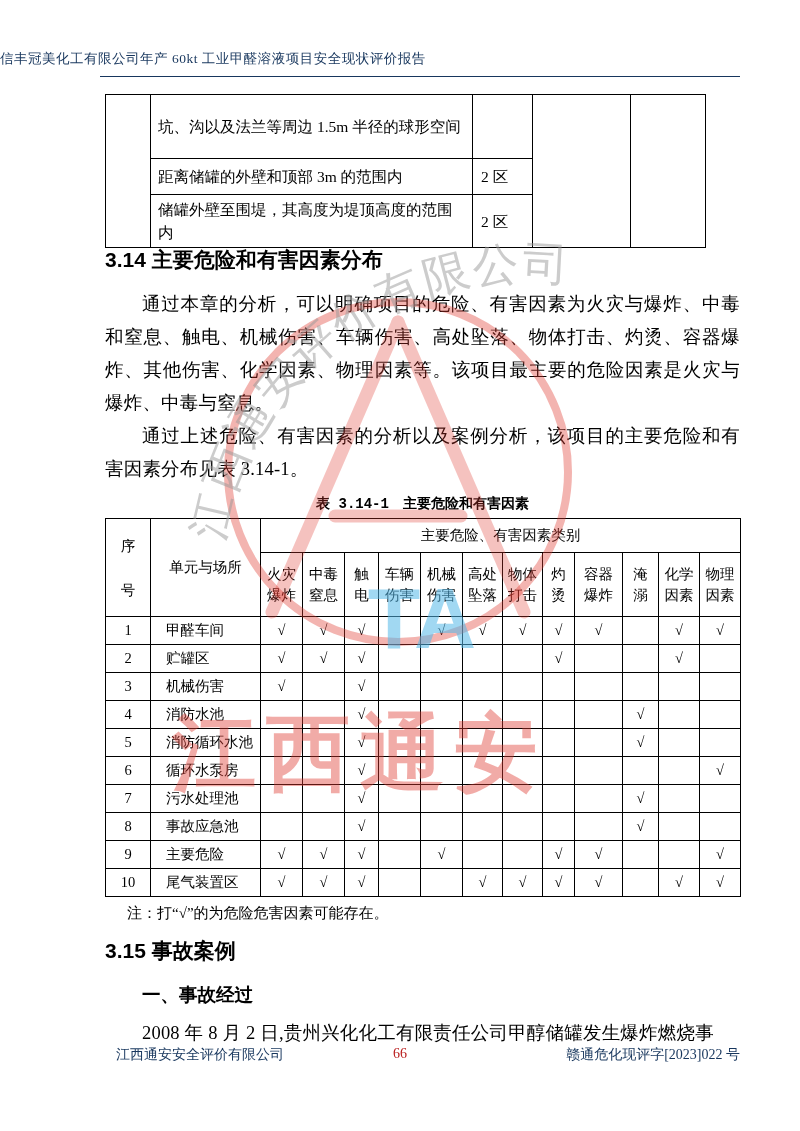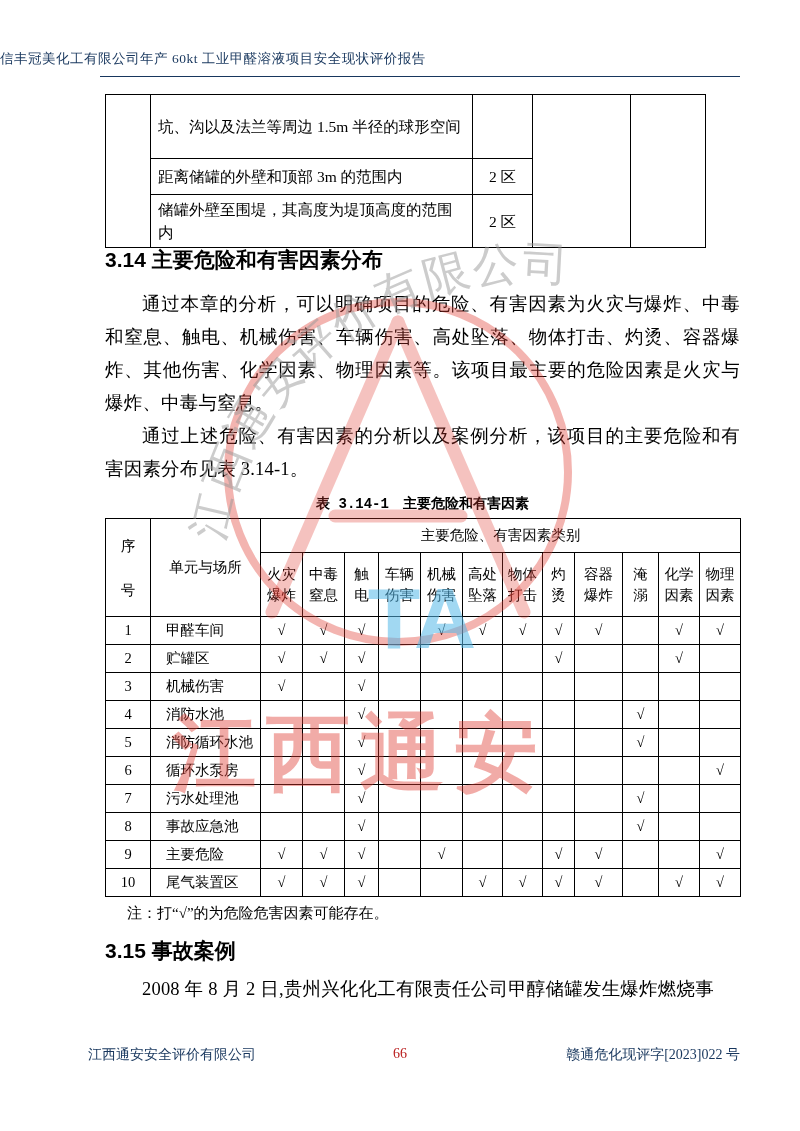--- a/index.html
+++ b/index.html
@@ -8,21 +8,21 @@
 
   
   .doc-header{position:absolute;top:50px;left:0;width:100%;text-align:left;
               font-size:13.5px;color:#17365d;letter-spacing:.5px;}
   .header-rule{position:absolute;top:76px;left:100px;width:640px;border-top:1.5px solid #17365d;}
 
   
   .toptable{position:absolute;top:94px;left:105px;border-collapse:collapse;
             table-layout:fixed;font-size:15.5px;}
   .toptable td{border:1px solid #000;padding:3px 7px;vertical-align:middle;line-height:23px;}
-  .toptable td.zone{text-align:center;padding:3px 2px;}
+  .toptable td.zone{text-align:left;padding:3px 8px;}
   .toptable tr.r1{height:64px;} .toptable tr.r2{height:36px;} .toptable tr.r3{height:49px;}
 
   
   .content{position:absolute;top:246px;left:105px;width:635px;}
   .h-section{font-family:"Liberation Sans",sans-serif;font-size:21px;font-weight:bold;
              line-height:28px;margin:0 0 14px 0;}
   .body-p{font-size:18.5px;line-height:33px;text-align:justify;text-indent:2em;margin:0;
           letter-spacing:.2px;}
   .table-caption{font-family:Liberation Mono, monospace;font-size:14px;font-weight:bold;
                  text-align:center;margin:6px 0 2px 0;line-height:24px;}
@@ -37,21 +37,21 @@
   .main-table td.unit{text-align:left;padding-left:15px;}
   .main-table tbody tr{height:28px;}
 
   .note{font-size:15px;margin:6px 0 0 22px;line-height:20px;}
   .h-315{margin:14px 0 0 0;}
   .sub-head{font-size:18.5px;font-weight:bold;text-indent:2em;margin:16px 0 0 0;line-height:28px;}
   .last-p{margin-top:8px;}
 
   
   .doc-footer{position:absolute;top:1046px;left:0;width:800px;font-size:14px;color:#17365d;}
-  .footer-left{position:absolute;left:88px;font-family:Liberation Mono, monospace;}
+  .footer-left{position:absolute;left:116px;font-family:Liberation Mono, monospace;}
   .footer-right{position:absolute;right:60px;}
   .footer-page{position:absolute;left:0;width:100%;text-align:center;color:#b91c1c;}
 
   
   .watermark{position:absolute;top:0;left:0;z-index:5;pointer-events:none;}
 </style>
 </head>
 <body>
 
 <div class="page">
@@ -322,20 +322,21 @@
             <td></td>
             <td>√</td>
             <td>√</td>
           </tr>
         </tbody>
     </table>
 
     <div class="note">注：打“√”的为危险危害因素可能存在。</div>
 
     <h2 class="h-section h-315">3.15 事故案例</h2>
+    <div class="sub-head">一、事故经过</div>
     <p class="body-p last-p">2008 年 8 月 2 日,贵州兴化化工有限责任公司甲醇储罐发生爆炸燃烧事</p>
   </div>
 
   <div class="doc-footer">
     <span class="footer-left">江西通安安全评价有限公司</span>
     <span class="footer-page">66</span>
     <span class="footer-right">赣通危化现评字[2023]022 号</span>
   </div>
 
 </div>

